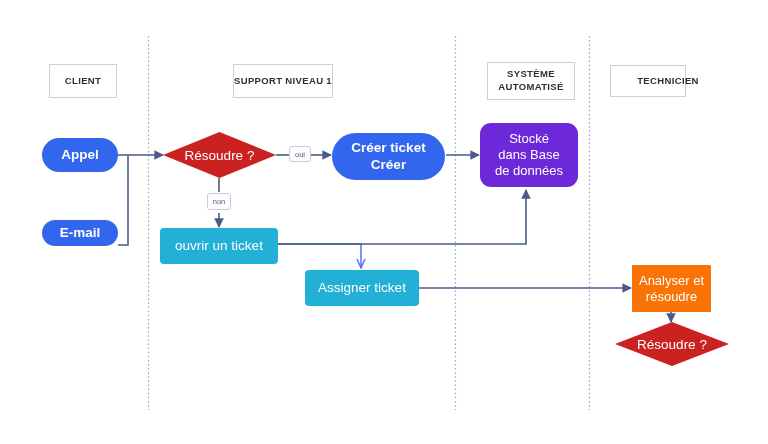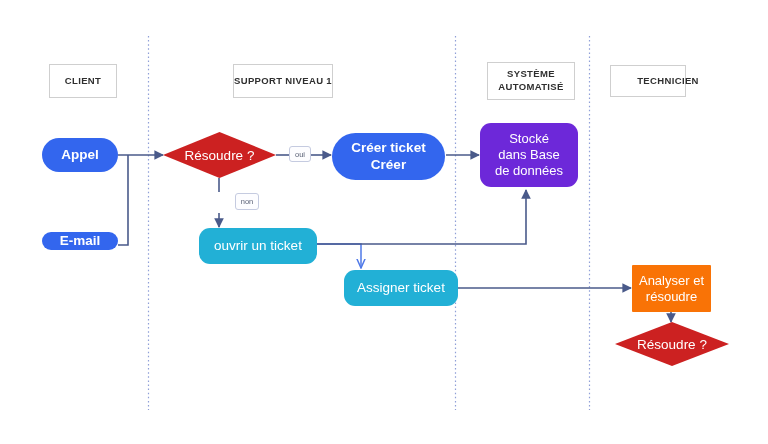--- a/index.html
+++ b/index.html
@@ -64,22 +64,21 @@
     font-weight: bold;
   }
   .roundrect {
     border-radius: 11px;
     background: #6d28d9;
     font-size: 13px;
   }
   .rect {
     background: #22b0d6;
     font-size: 13.5px;
-    border-radius: 11px;
-    margin-left: 39px;
+    border-radius: 4px;
   }
   .rect-orange {
     background: #f97306;
     font-size: 13px;
     border-radius: 1px;
   }
 
   
   .diamond {
     position: absolute;
@@ -187,21 +186,21 @@
   </div>
 
   <div class="lane-header" style="left:610px; top:65px; width:76px; height:32px;padding-left:40px;">
     <span>TECHNICIEN</span>
   </div>
 
   <div class="node pill" style="left:42px; top:138px; width:76px; height:34px;">
     <span>Appel</span>
   </div>
 
-  <div class="node pill" style="left:42px; top:232px; width:76px; height:18px;">
+  <div class="node pill" style="left:42px; top:220px; width:76px; height:26px;">
     <span>E-mail</span>
   </div>
 
   <div class="diamond" style="left:163px; top:132px; width:113px; height:46px;">
     <svg width="113" height="46" viewBox="0 0 113 46" xmlns="http://www.w3.org/2000/svg">
       <polygon points="56.5,0 113,23 56.5,46 0,23" fill="#cc2121"></polygon>
     </svg>
     <span class="dlabel">Résoudre ?</span>
   </div>
 
@@ -233,17 +232,17 @@
     <svg width="114" height="44" viewBox="0 0 114 44" xmlns="http://www.w3.org/2000/svg">
       <polygon points="57,0 114,22 57,44 0,22" fill="#cc2121"></polygon>
     </svg>
     <span class="dlabel">Résoudre ?</span>
   </div>
 
   <div class="edge-label" style="left:289px; top:146px; width:22px; height:16px;">
     <span>oui</span>
   </div>
 
-  <div class="edge-label" style="left:207px; top:193px; width:24px; height:17px;margin-left:28px;">
+  <div class="edge-label" style="left:207px; top:193px; width:24px; height:17px;">
     <span>non</span>
   </div>
 
 </div>
 
 </body></html>

